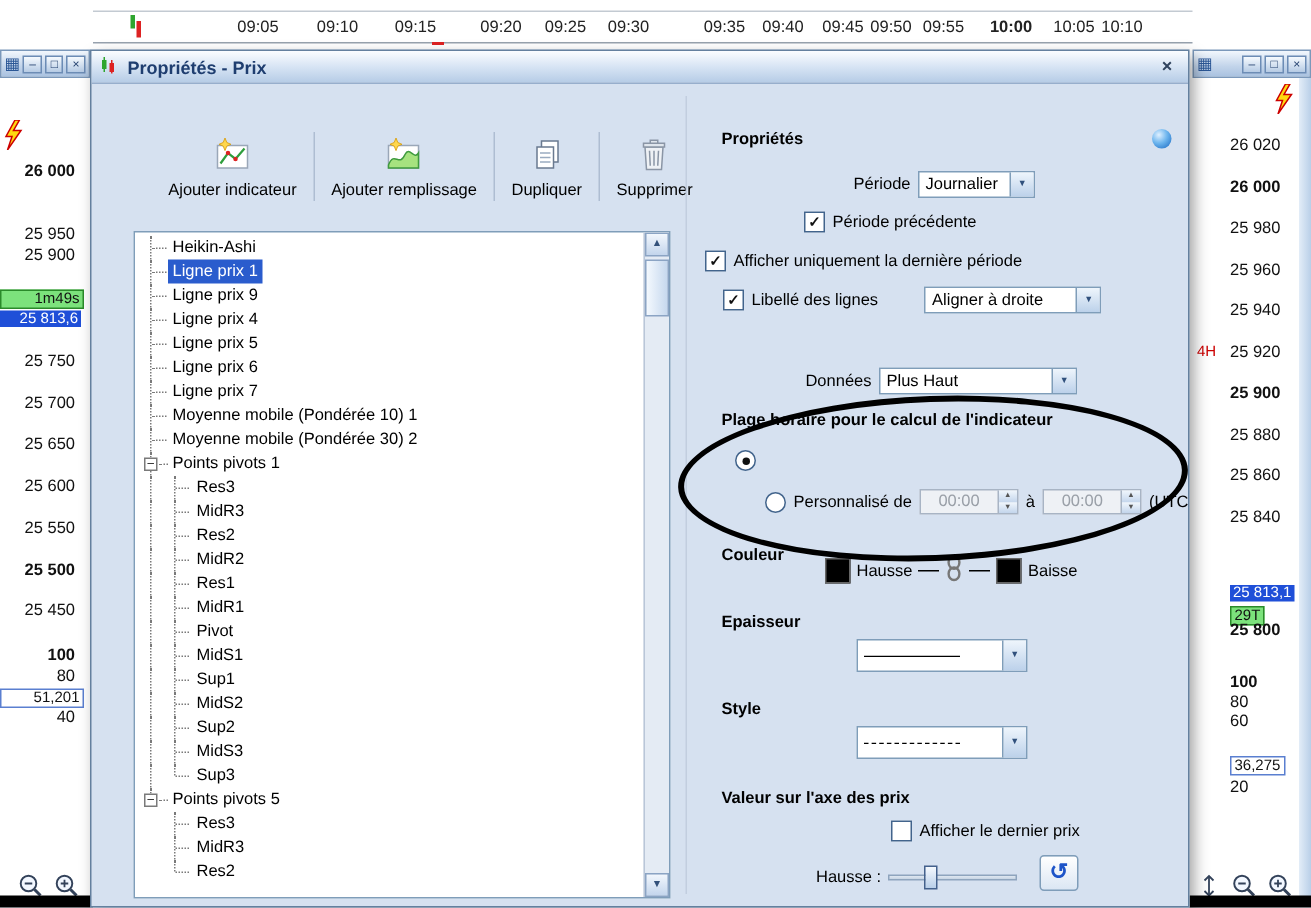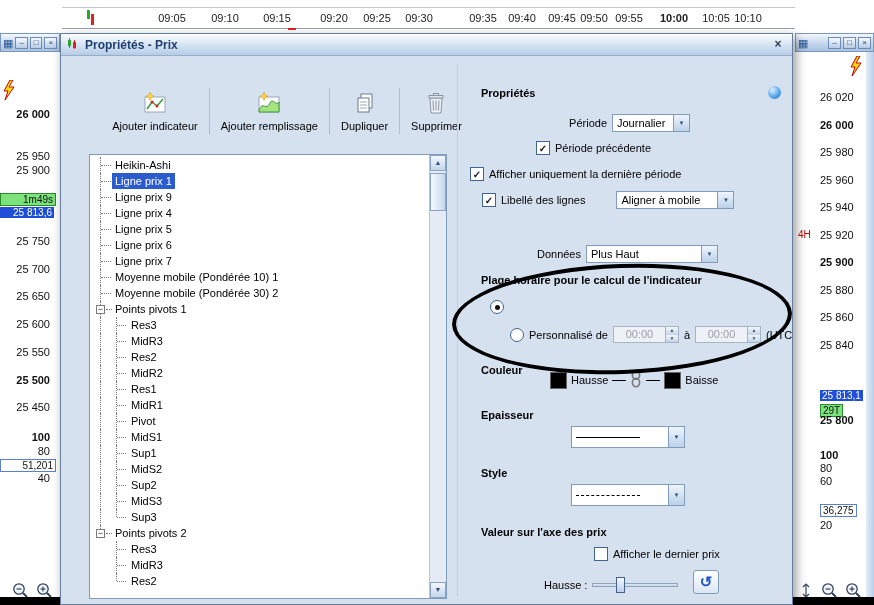--- a/index.html
+++ b/index.html
@@ -435,21 +435,21 @@
         <div class="tree-row">
           <span class="vl"></span>
           <span class="vl2 vhalf"></span>
           <span class="stub" style="left:27px;width:9px;"></span>
           <span class="lbl lv1">Sup3</span>
         </div>
         <div class="tree-row">
           <span class="vl vhalf"></span>
           <span class="tgl">−</span>
           <span class="stub" style="left:16px;width:6px;"></span>
-          <span class="lbl">Points pivots 2</span>
+          <span class="lbl">Points pivots 5</span>
         </div>
         <div class="tree-row">
           <span class="vl2"></span>
           <span class="stub" style="left:27px;width:9px;"></span>
           <span class="lbl lv1">Res3</span>
         </div>
         <div class="tree-row">
           <span class="vl2"></span>
           <span class="stub" style="left:27px;width:9px;"></span>
           <span class="lbl lv1">MidR3</span>
@@ -489,21 +489,21 @@
 
   <div class="row" style="left:409px;top:133px;">
     <span class="cb">✓</span>
     <span>Afficher uniquement la dernière période</span>
   </div>
 
   <div class="row" style="left:421px;top:157px;">
     <span class="cb">✓</span>
     <span>Libellé des lignes</span>
     <span class="dd inline" style="width:118px;margin-left:26px;">
-      <span class="dd-txt">Aligner à mobile</span>
+      <span class="dd-txt">Aligner à droite</span>
       <span class="dd-btn">▼</span>
     </span>
   </div>
 
   <div class="row" style="left:440px;top:211px;">
     <span class="rlabel" style="width:80px;text-align:right;">Données</span>
     <span class="dd inline" style="width:132px;">
       <span class="dd-txt">Plus Haut</span>
       <span class="dd-btn">▼</span>
     </span>

